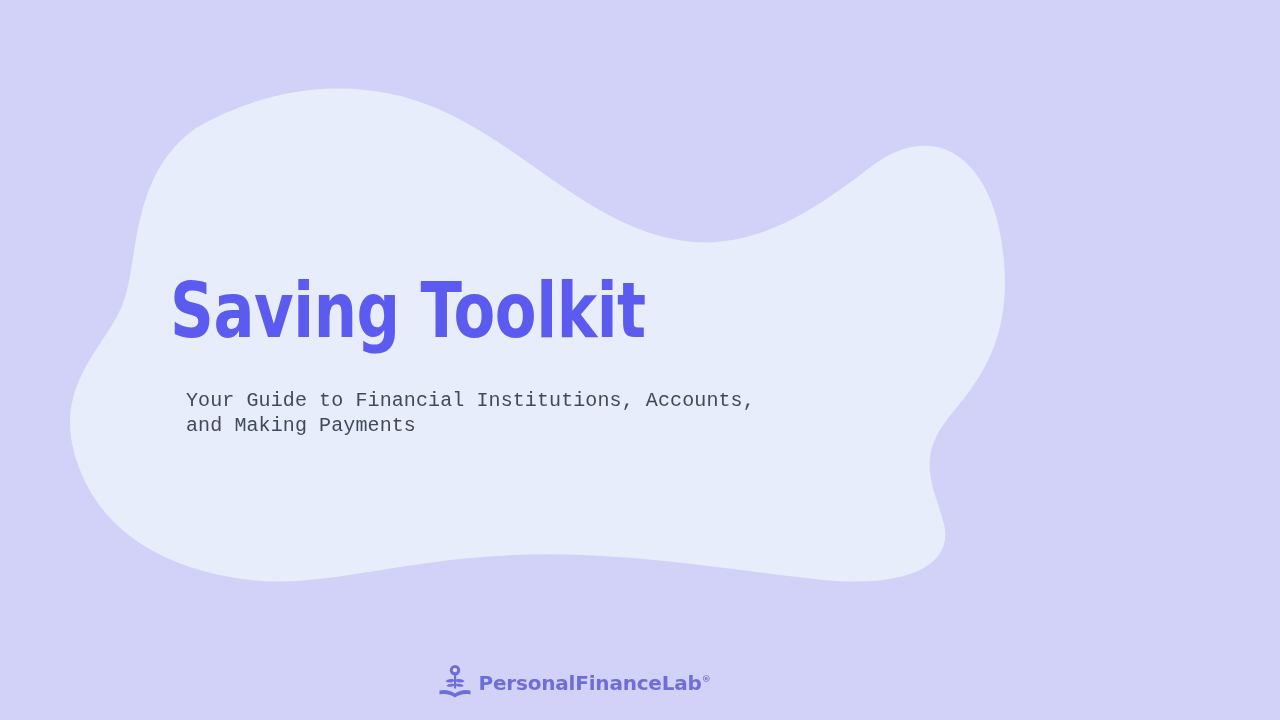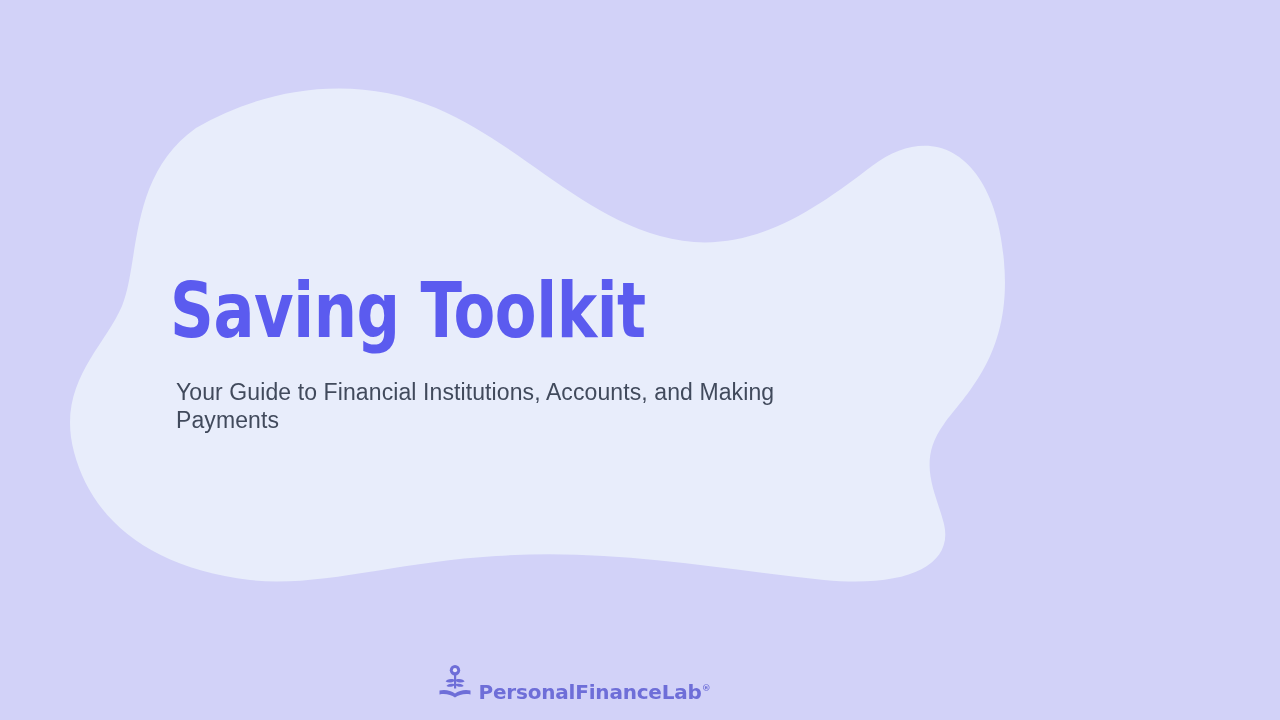--- a/index.html
+++ b/index.html
@@ -45,39 +45,39 @@
     font-size: 76px;
     font-weight: bold;
     line-height: 1.02;
     letter-spacing: -0.5px;
     transform: scaleX(0.80);
     transform-origin: left center;
     white-space: nowrap;
   }
 
   .subtitle {
-    margin: 6px;
+    margin: 16px;
     padding-top: 22px;
     color: #414a5c;
-    font-family: Liberation Sans, sans-serif;
-    font-size: 23px;
+    font-family: Liberation Mono, monospace;
+    font-size: 20px;
     font-weight: normal;
     line-height: 1.26;
     letter-spacing: 0.1px;
     max-width: 600px;
   }
 
   
   .footer-logo {
     position: absolute;
     left: 0;
     right: 0;
     bottom: 18px;
     display: flex;
-    align-items: flex-end;
+    align-items: center;
     justify-content: center;
     gap: 7px;
   }
 
   .logo-mark {
     display: block;
     width: 34px;
     height: 38px;
     flex: none;
   }

